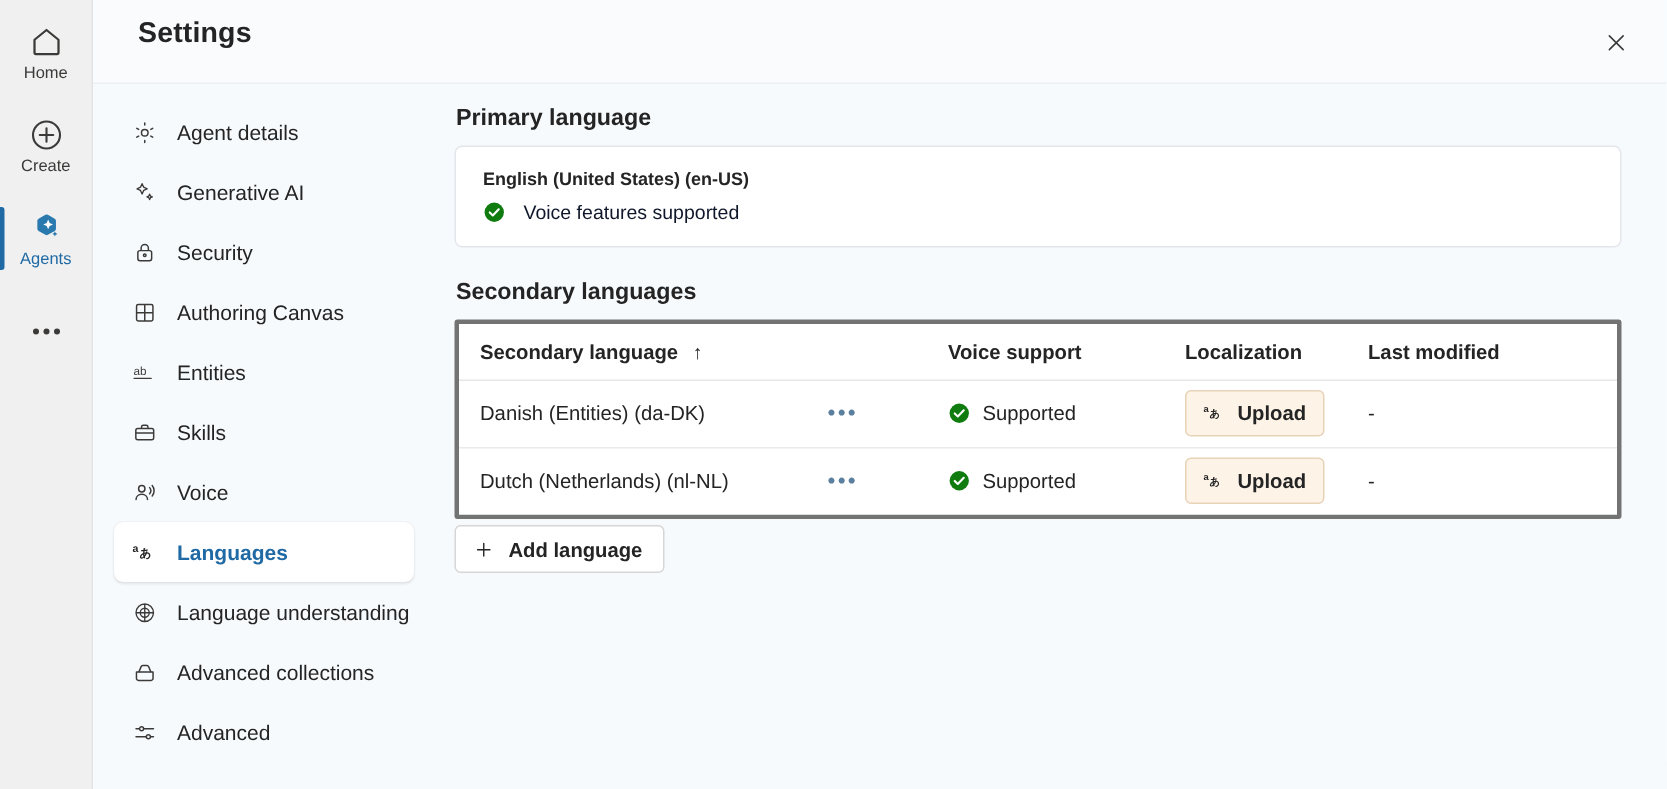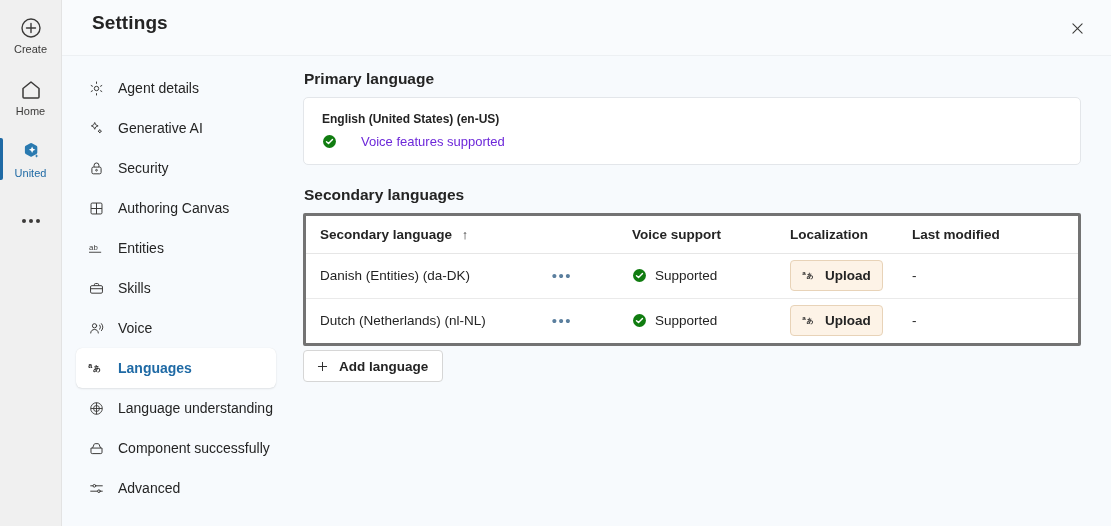--- a/index.html
+++ b/index.html
@@ -183,22 +183,22 @@
     padding: 14px 18px 15px 18px;
     margin-bottom: 21px;
   }
   .primary-name {
     font-size: 12px;
     font-weight: 600;
     color: #242424;
     margin-bottom: 8px;
   }
   .primary-voice {
-    display: flex; align-items: center; gap: 24px;
-    font-size: 13px; color: #6d28d9;
+    display: flex; align-items: center; gap: 12px;
+    font-size: 13px; color: #0f172a;
   }
 
   
   .table-wrap {
     position: relative;
     background: #ffffff;
     border: 3px solid #737373;
     border-radius: 2px;
   }
   table.langs {
@@ -287,46 +287,46 @@
 </style>
 </head>
 <body>
 
 <div id="app">
 
   <div class="rail">
 
     <div class="rail-item">
       <span class="rail-ico">
+        <svg viewBox="0 0 24 24" width="24" height="24" fill="none" stroke="#3b3a39" stroke-width="1.5" stroke-linecap="round" stroke-linejoin="round">
+          <path d="M4 10.5 12 4l8 6.5V19a1 1 0 0 1-1 1H5a1 1 0 0 1-1-1z"></path>
+        </svg>
+      </span>
+      <span class="rail-label">Home</span>
+    </div>
+
+    <div class="rail-item">
+      <span class="rail-ico">
         <svg viewBox="0 0 24 24" width="24" height="24" fill="none" stroke="#3b3a39" stroke-width="1.4" stroke-linecap="round">
           <circle cx="12" cy="12" r="9"></circle>
             <path d="M12 7.5v9M7.5 12h9"></path>
         </svg>
       </span>
       <span class="rail-label">Create</span>
-    </div>
-
-    <div class="rail-item">
-      <span class="rail-ico">
-        <svg viewBox="0 0 24 24" width="24" height="24" fill="none" stroke="#3b3a39" stroke-width="1.5" stroke-linecap="round" stroke-linejoin="round">
-          <path d="M4 10.5 12 4l8 6.5V19a1 1 0 0 1-1 1H5a1 1 0 0 1-1-1z"></path>
-        </svg>
-      </span>
-      <span class="rail-label">Home</span>
     </div>
 
     <div class="rail-item active">
       <span class="rail-ico">
         <svg viewBox="0 0 24 24" width="24" height="24">
           <path d="M11.3 3.2a1.6 1.6 0 0 1 1.6 0l4.6 2.65c.5.29.8.82.8 1.39v5.3c0 .57-.3 1.1-.8 1.39l-4.6 2.65a1.6 1.6 0 0 1-1.6 0L6.7 13.93a1.6 1.6 0 0 1-.8-1.39v-5.3c0-.57.3-1.1.8-1.39z" fill="#2a7ab0"></path>
           <path d="M13.1 6.4l1.0 2.25 2.25 1.0-2.25 1.0-1.0 2.25-1.0-2.25-2.25-1.0 2.25-1.0z" fill="#ffffff"></path>
           <path d="M17.6 14.2l.55 1.2 1.2.55-1.2.55-.55 1.2-.55-1.2-1.2-.55 1.2-.55z" fill="#2a7ab0"></path>
         </svg>
       </span>
-      <span class="rail-label">United</span>
+      <span class="rail-label">Agents</span>
     </div>
 
 
     <div class="rail-dots">
       <i></i>
       <i></i>
       <i></i>
     </div>
   </div>
 
@@ -439,21 +439,21 @@
           <span class="nav-label">Language understanding</span>
         </div>
 
         <div class="nav-item">
           <span class="nav-ico">
             <svg viewBox="0 0 24 24" width="17" height="17" fill="none" stroke="#3b3a39" stroke-width="1.4" stroke-linejoin="round">
               <path d="M4.2 11.4h15.6v6a1.8 1.8 0 0 1-1.8 1.8H6a1.8 1.8 0 0 1-1.8-1.8z"></path>
               <path d="M6.4 11.4 8.6 6.2a1.6 1.6 0 0 1 1.5-1h4a1.6 1.6 0 0 1 1.5 1l2.2 5.2"></path>
             </svg>
           </span>
-          <span class="nav-label">Component successfully</span>
+          <span class="nav-label">Advanced collections</span>
         </div>
 
         <div class="nav-item">
           <span class="nav-ico">
             <svg viewBox="0 0 24 24" width="17" height="17" fill="none" stroke="#3b3a39" stroke-width="1.4" stroke-linecap="round">
               <path d="M3.8 8.2h16.4M3.8 15.8h16.4"></path>
               <circle cx="9" cy="8.2" r="1.9" fill="#f7fafd"></circle>
               <circle cx="15.4" cy="15.8" r="1.9" fill="#f7fafd"></circle>
             </svg>
           </span>

